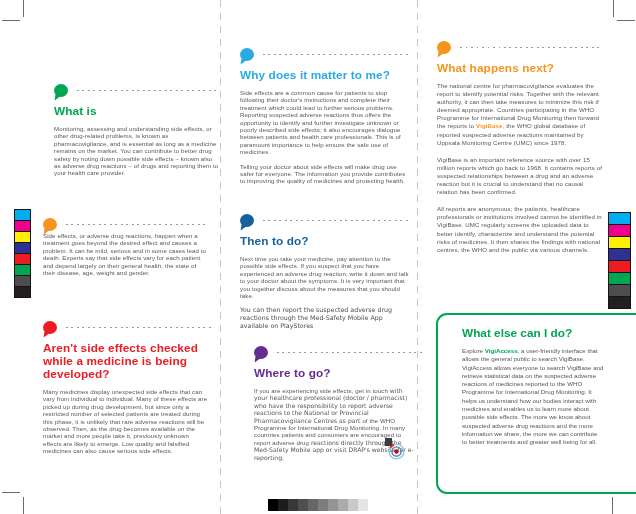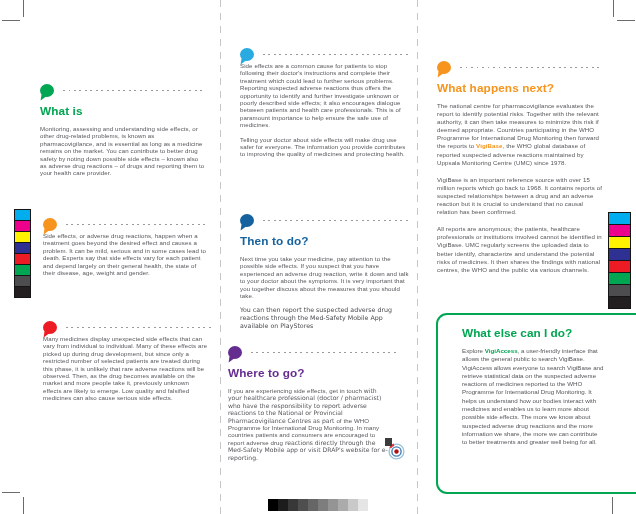--- a/index.html
+++ b/index.html
@@ -113,21 +113,21 @@
       <div class="swatch" style="background-color: rgb(56, 56, 56);"></div>
       <div class="swatch" style="background-color: rgb(79, 79, 79);"></div>
       <div class="swatch" style="background-color: rgb(102, 102, 102);"></div>
       <div class="swatch" style="background-color: rgb(125, 125, 125);"></div>
       <div class="swatch" style="background-color: rgb(148, 148, 148);"></div>
       <div class="swatch" style="background-color: rgb(171, 171, 171);"></div>
       <div class="swatch" style="background-color: rgb(201, 201, 201);"></div>
       <div class="swatch" style="background-color: rgb(229, 229, 229);"></div>
     </div>
 
-  <div class="sec" style="left:40px;top:83px;width:166px">
+  <div class="sec" style="left:54px;top:83px;width:166px">
     <div class="bubble-row">
       <span class="bubble c-green"></span>
       <span class="dots"></span>
     </div>
     <h2 class="hd c-green">
       <div>What is</div>
     </h2>
     <p class="body">Monitoring, assessing and understanding side effects, or other drug-related problems, is known as pharmacovigilance, and is essential as long as a medicine remains on the market. You can contribute to better drug safety by noting down possible side effects – known also as adverse drug reactions – of drugs and reporting them to your health care provider.</p>
   </div>
 
@@ -137,62 +137,68 @@
       <span class="dots"></span>
     </div>
     <p class="body">Side effects, or adverse drug reactions, happen when a treatment goes beyond the desired effect and causes a problem. It can be mild, serious and in some cases lead to death. Experts say that side effects vary for each patient and depend largely on their general health, the state of their disease, age, weight and gender.</p>
   </div>
 
   <div class="sec" style="left:43px;top:320px;width:170px">
     <div class="bubble-row">
       <span class="bubble c-red"></span>
       <span class="dots"></span>
     </div>
+    <h2 class="hd c-red">
+      <div>Aren't side effects checked</div>
+      <div>while a medicine is being</div>
+      <div>developed?</div>
+    </h2>
     <p class="body" style="width:166px">Many medicines display unexpected side effects that can vary from individual to individual. Many of these effects are picked up during drug development, but since only a restricted number of selected patients are treated during this phase, it is unlikely that rare adverse reactions will be observed. Then, as the drug becomes available on the market and more people take it, previously unknown effects are likely to emerge. Low quality and falsified medicines can also cause serious side effects.</p>
   </div>
 
   <div class="sec" style="left:240px;top:47px;width:170px">
     <div class="bubble-row">
       <span class="bubble c-cyan"></span>
       <span class="dots"></span>
     </div>
+    <h2 class="hd c-cyan">Why does it matter to me?</h2>
     <p class="body">Side effects are a common cause for patients to stop following their doctor's instructions and complete their treatment which could lead to further serious problems. Reporting suspected adverse reactions thus offers the opportunity to identify and further investigate unknown or poorly described side effects; it also encourages dialogue between patients and health care professionals. This is of paramount importance to help ensure the safe use of medicines.</p>
     <p class="body">Telling your doctor about side effects will make drug use safer for everyone. The information you provide contributes to improving the quality of medicines and protecting health.</p>
   </div>
 
   <div class="sec" style="left:240px;top:213px;width:170px">
     <div class="bubble-row">
       <span class="bubble c-blue"></span>
       <span class="dots"></span>
     </div>
     <h2 class="hd c-blue">Then to do?</h2>
     <p class="body">Next time you take your medicine, pay attention to the possible side effects. If you suspect that you have experienced an adverse drug reaction, write it down and talk to your doctor about the symptoms. It is very important that you together discuss about the measures that you should take.</p>
     <p class="note">You can then report the suspected adverse drug reactions through the Med-Safety Mobile App available on PlayStores</p>
   </div>
 
-  <div class="sec" style="left:228px;top:345px;width:170px">
+  <div class="sec" style="left:254px;top:345px;width:170px">
     <div class="bubble-row">
       <span class="bubble c-purple"></span>
       <span class="dots"></span>
     </div>
     <h2 class="hd c-purple">Where to go?</h2>
     <p class="body" style="width:160px"><span>If you are experiencing side effects, get in touch </span><span class="alt">with your healthcare professional (doctor / pharmacist) who have the responsibility to report adverse reactions to the National or Provincial Pharmacovigilance Centres as part </span><span>of the WHO Programme for International Drug Monitoring. In many countries patients and consumers are encouraged to report adverse drug </span><span class="alt">reactions directly through the Med-Safety Mobile app or visit DRAP's website for e-reporting.</span></p>
   </div>
 
   <div class="app-icon">
     <div class="app-chip"></div>
     <svg width="17" height="17" viewBox="0 0 17 17">
       <circle cx="8.5" cy="8.5" r="7.4" fill="none" stroke="#9cc3e0" stroke-width="1.4"></circle>
       <circle cx="8.5" cy="8.5" r="4.6" fill="none" stroke="#3f7fb5" stroke-width="1.4"></circle>
       <circle cx="8.5" cy="8.5" r="2.2" fill="#b01116"></circle>
       <path d="M2.2 4.8 A 7 7 0 0 1 6 1.6" fill="none" stroke="#d33" stroke-width="2.2"></path>
     </svg>
   </div>
 
-  <div class="sec col3" style="left:437px;top:60px;width:166px">
+  <div class="sec col3" style="left:437px;top:40px;width:166px">
     <div class="bubble-row">
       <span class="bubble c-orange"></span>
       <span class="dots"></span>
     </div>
     <h2 class="hd c-orange">What happens next?</h2>
     <p class="body"><span>The national centre for pharmacovigilance evaluates the report to identify potential risks. Together with the relevant authority, it can then take measures to minimize this risk if deemed appropriate. Countries participating in the WHO Programme for International Drug Monitoring then forward the reports to </span><span class="lnk-orange">VigiBase</span><span>, the WHO global database of reported suspected adverse reactions maintained by Uppsala Monitoring Centre (UMC) since 1978.</span></p>
     <p class="body">VigiBase is an important reference source with over 15 million reports which go back to 1968. It contains reports of suspected relationships between a drug and an adverse reaction but it is crucial to understand that no causal relation has been confirmed.</p>
     <p class="body">All reports are anonymous; the patients, healthcare professionals or institutions involved cannot be identified in VigiBase. UMC regularly screens the uploaded data to better identify, characterize and understand the potential risks of medicines. It then shares the findings with national centres, the WHO and the public via various channels.</p>
   </div>
 

